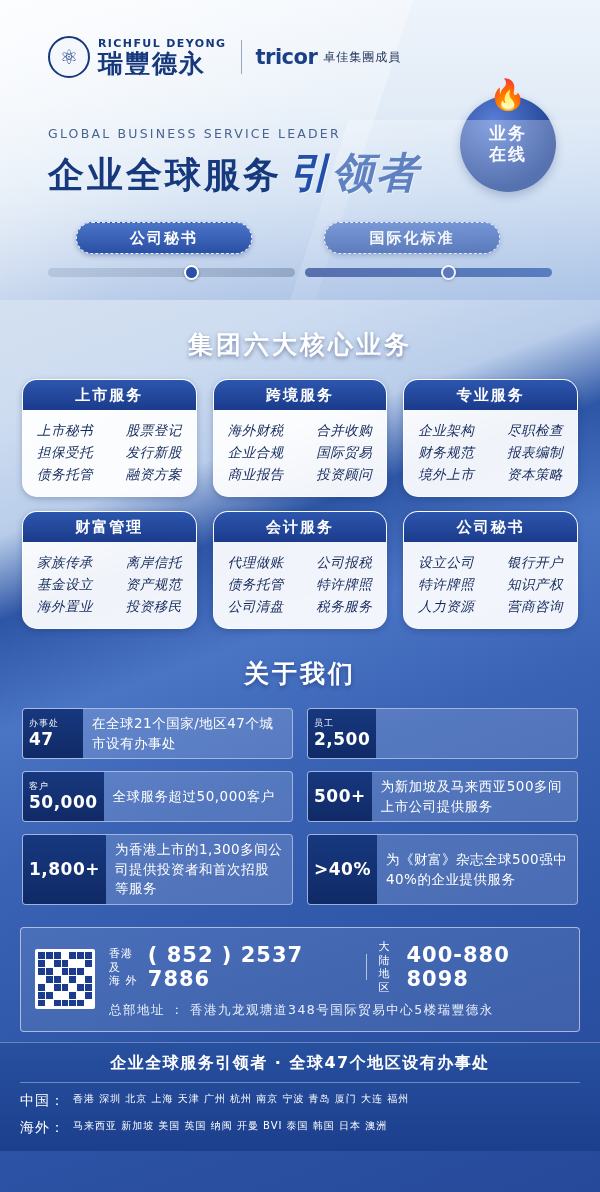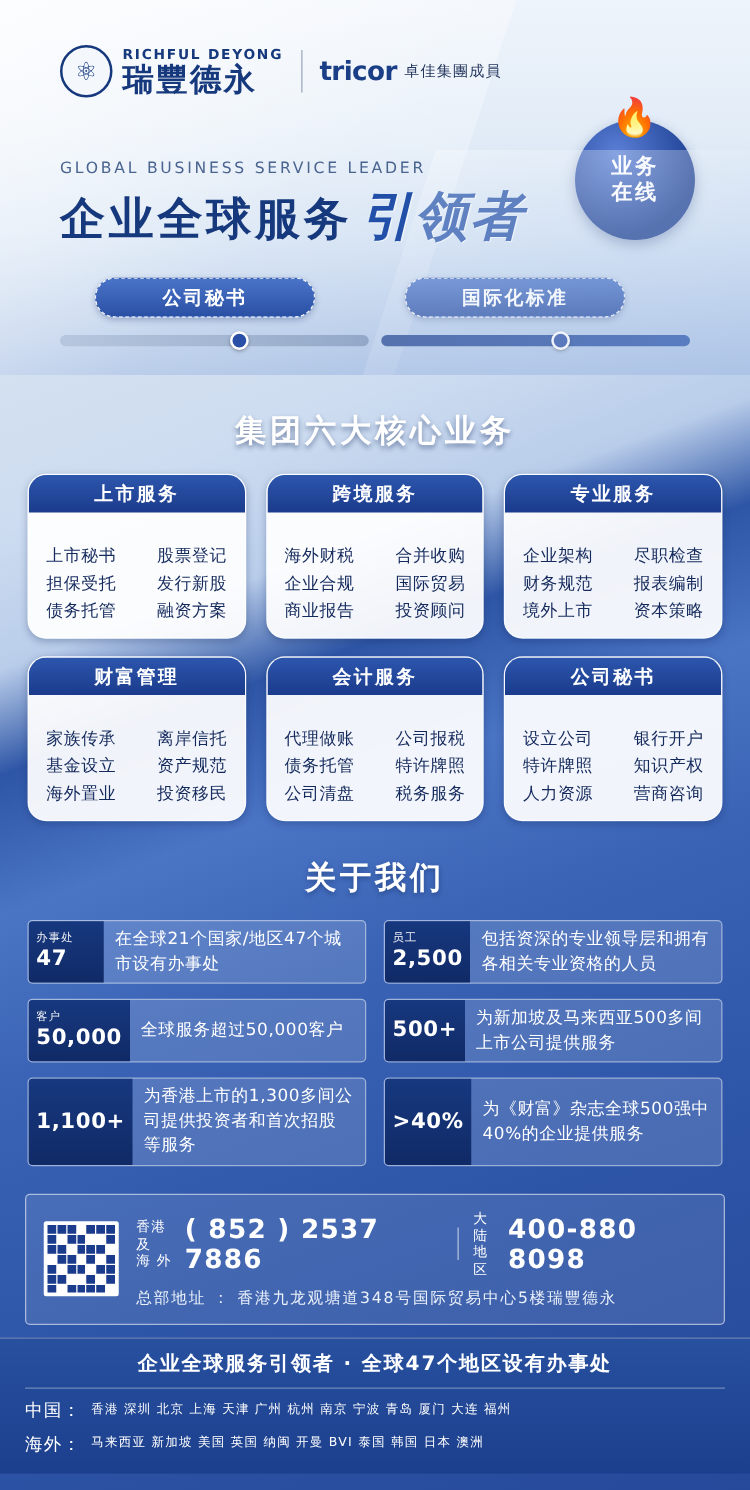--- a/index.html
+++ b/index.html
@@ -119,21 +119,21 @@
     border-radius:15px;
     box-shadow:0 2px 6px rgba(18,40,90,.28);
     overflow:hidden;
     border:1px solid rgba(255,255,255,.6);
   }
   .card-head {
     height:30px; background: linear-gradient(180deg,#2c56ad,#1b3b8c);
     color:#fff; font-size:15px; font-weight:bold; letter-spacing:2px;
     display:flex; align-items:center; justify-content:center;
   }
-  .card-body { padding:24px 8px 10px; }
+  .card-body { padding:10px 8px 10px;font-style:italic; }
   .card-row { display:flex; justify-content:space-between; padding:2px 6px; }
   .card-row span {
     font-size:13.5px; color:#14295c; letter-spacing:0.5px; white-space:nowrap;
   }
 
   
   .about { padding: 14px 22px 10px; }
   .about-grid {
     display:grid; grid-template-columns: 1fr 1fr; gap:12px 14px;
   }
@@ -372,41 +372,40 @@
           <div class="num">47</div>
         </div>
         <div class="stat-text">在全球21个国家/地区47个城市设有办事处</div>
       </div>
 
       <div class="stat">
         <div class="stat-badge">
           <div class="lbl">员工</div>
           <div class="num">2,500</div>
         </div>
-        <div class="stat-text">包括资深的专业领导层和拥有各相关专业资格的人员</div>
       </div>
 
       <div class="stat">
         <div class="stat-badge">
           <div class="lbl">客户</div>
           <div class="num">50,000</div>
         </div>
         <div class="stat-text">全球服务超过50,000客户</div>
       </div>
 
       <div class="stat">
         <div class="stat-badge">
           <div class="num">500+</div>
         </div>
         <div class="stat-text">为新加坡及马来西亚500多间上市公司提供服务</div>
       </div>
 
       <div class="stat">
         <div class="stat-badge">
-          <div class="num">1,100+</div>
+          <div class="num">1,800+</div>
         </div>
         <div class="stat-text">为香港上市的1,300多间公司提供投资者和首次招股等服务</div>
       </div>
 
       <div class="stat">
         <div class="stat-badge">
           <div class="num">&gt;40%</div>
         </div>
         <div class="stat-text">为《财富》杂志全球500强中40%的企业提供服务</div>
       </div>

